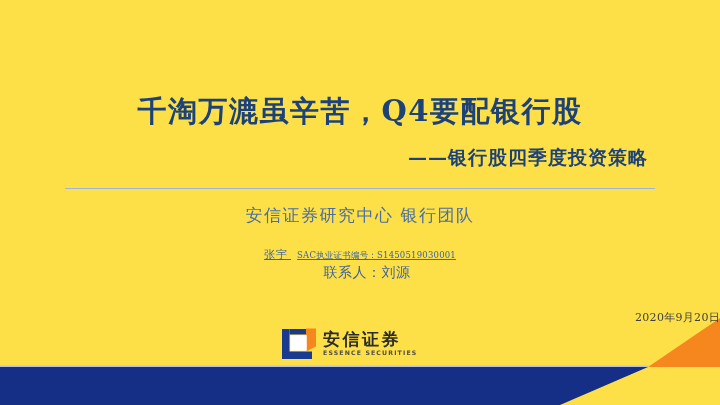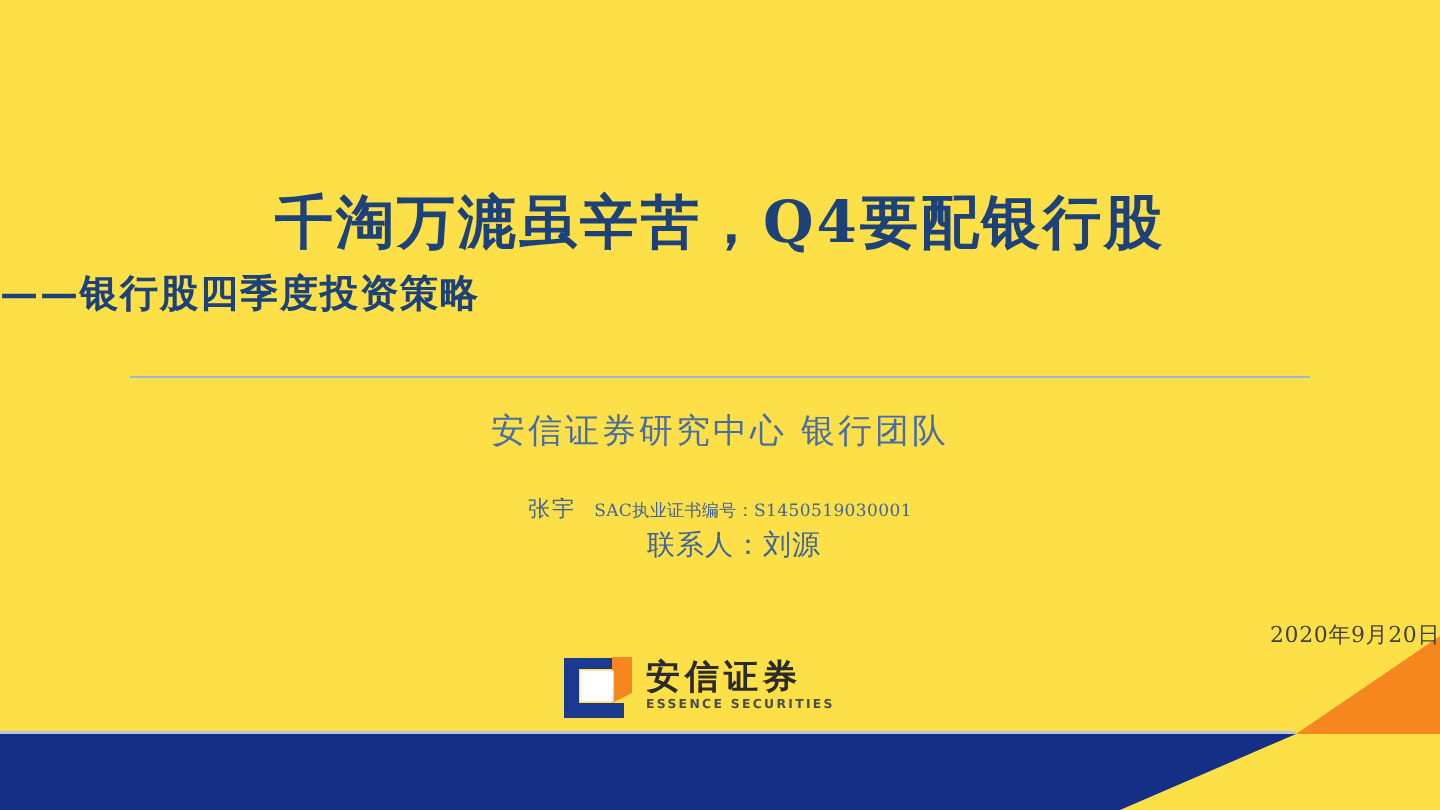--- a/index.html
+++ b/index.html
@@ -42,23 +42,23 @@
   #main-title {
     font-family: "DejaVu Serif", serif;
     font-size: 29px;
     font-weight: bold;
     color: #1d4279;
     letter-spacing: 1.5px;
     line-height: 1.1;
     white-space: nowrap;
   }
   #subtitle-row {
-    margin-top: 6px;
-    padding-right: 32px;
-    text-align: left;
+    margin-top: 17px;
+    padding-right: 72px;
+    text-align: right;
   }
   #subtitle {
     font-family: "DejaVu Serif", serif;
     font-size: 19px;
     font-weight: bold;
     color: #1d4279;
     letter-spacing: 1px;
     white-space: nowrap;
   }
 
@@ -92,20 +92,21 @@
     top: 246px;
     width: 720px;
     text-align: center;
   }
   .analyst-row {
     font-family: "DejaVu Serif", serif;
     font-size: 9.5px;
     color: #3f639b;
     line-height: 17px;
     white-space: nowrap;
+    text-decoration: underline;
   }
   .analyst-name {
     font-size: 11px;
     letter-spacing: 1px;
   }
   .analyst-cert {
     font-size: 8.5px;
     letter-spacing: 0.2px;
     margin-left: 6px;
   }

